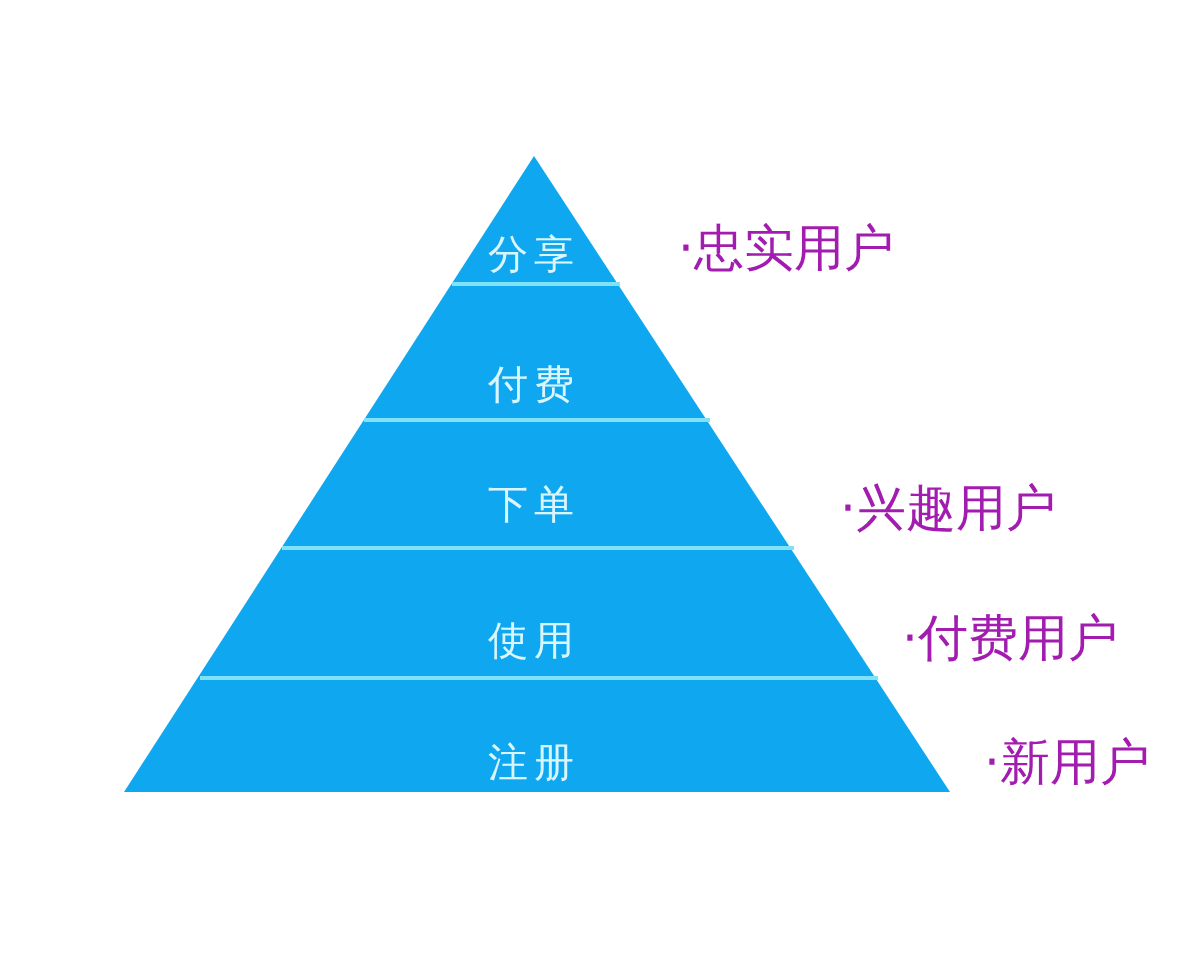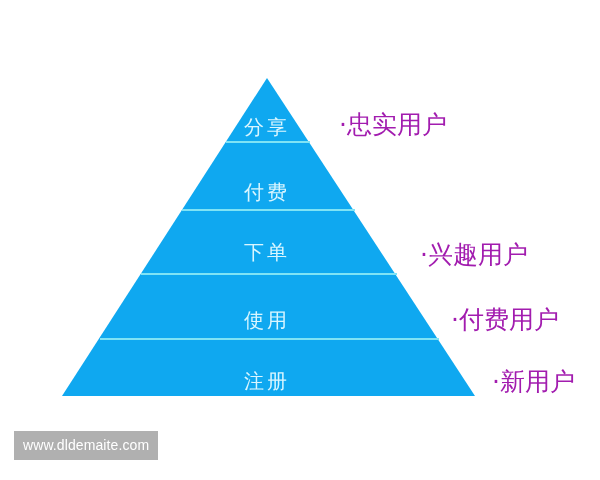--- a/index.html
+++ b/index.html
@@ -114,15 +114,14 @@
     <div class="tier-label" style="left:267px; top:320px;">使用</div>
     <div class="tier-label" style="left:267px; top:381px;">注册</div>
 
     <div class="side-label" style="left:339px; top:124px;">·忠实用户</div>
     <div class="side-label" style="left:420px; top:254px;text-align:center;">·兴趣用户</div>
     <div class="side-label" style="left:451px; top:319px;">·付费用户</div>
     <div class="side-label" style="left:492px; top:381px;">·新用户</div>
 
   </div>
 
-  <div class="site-badge">www.dldemaite.com</div>
 
 </div>
 
 </body></html>

